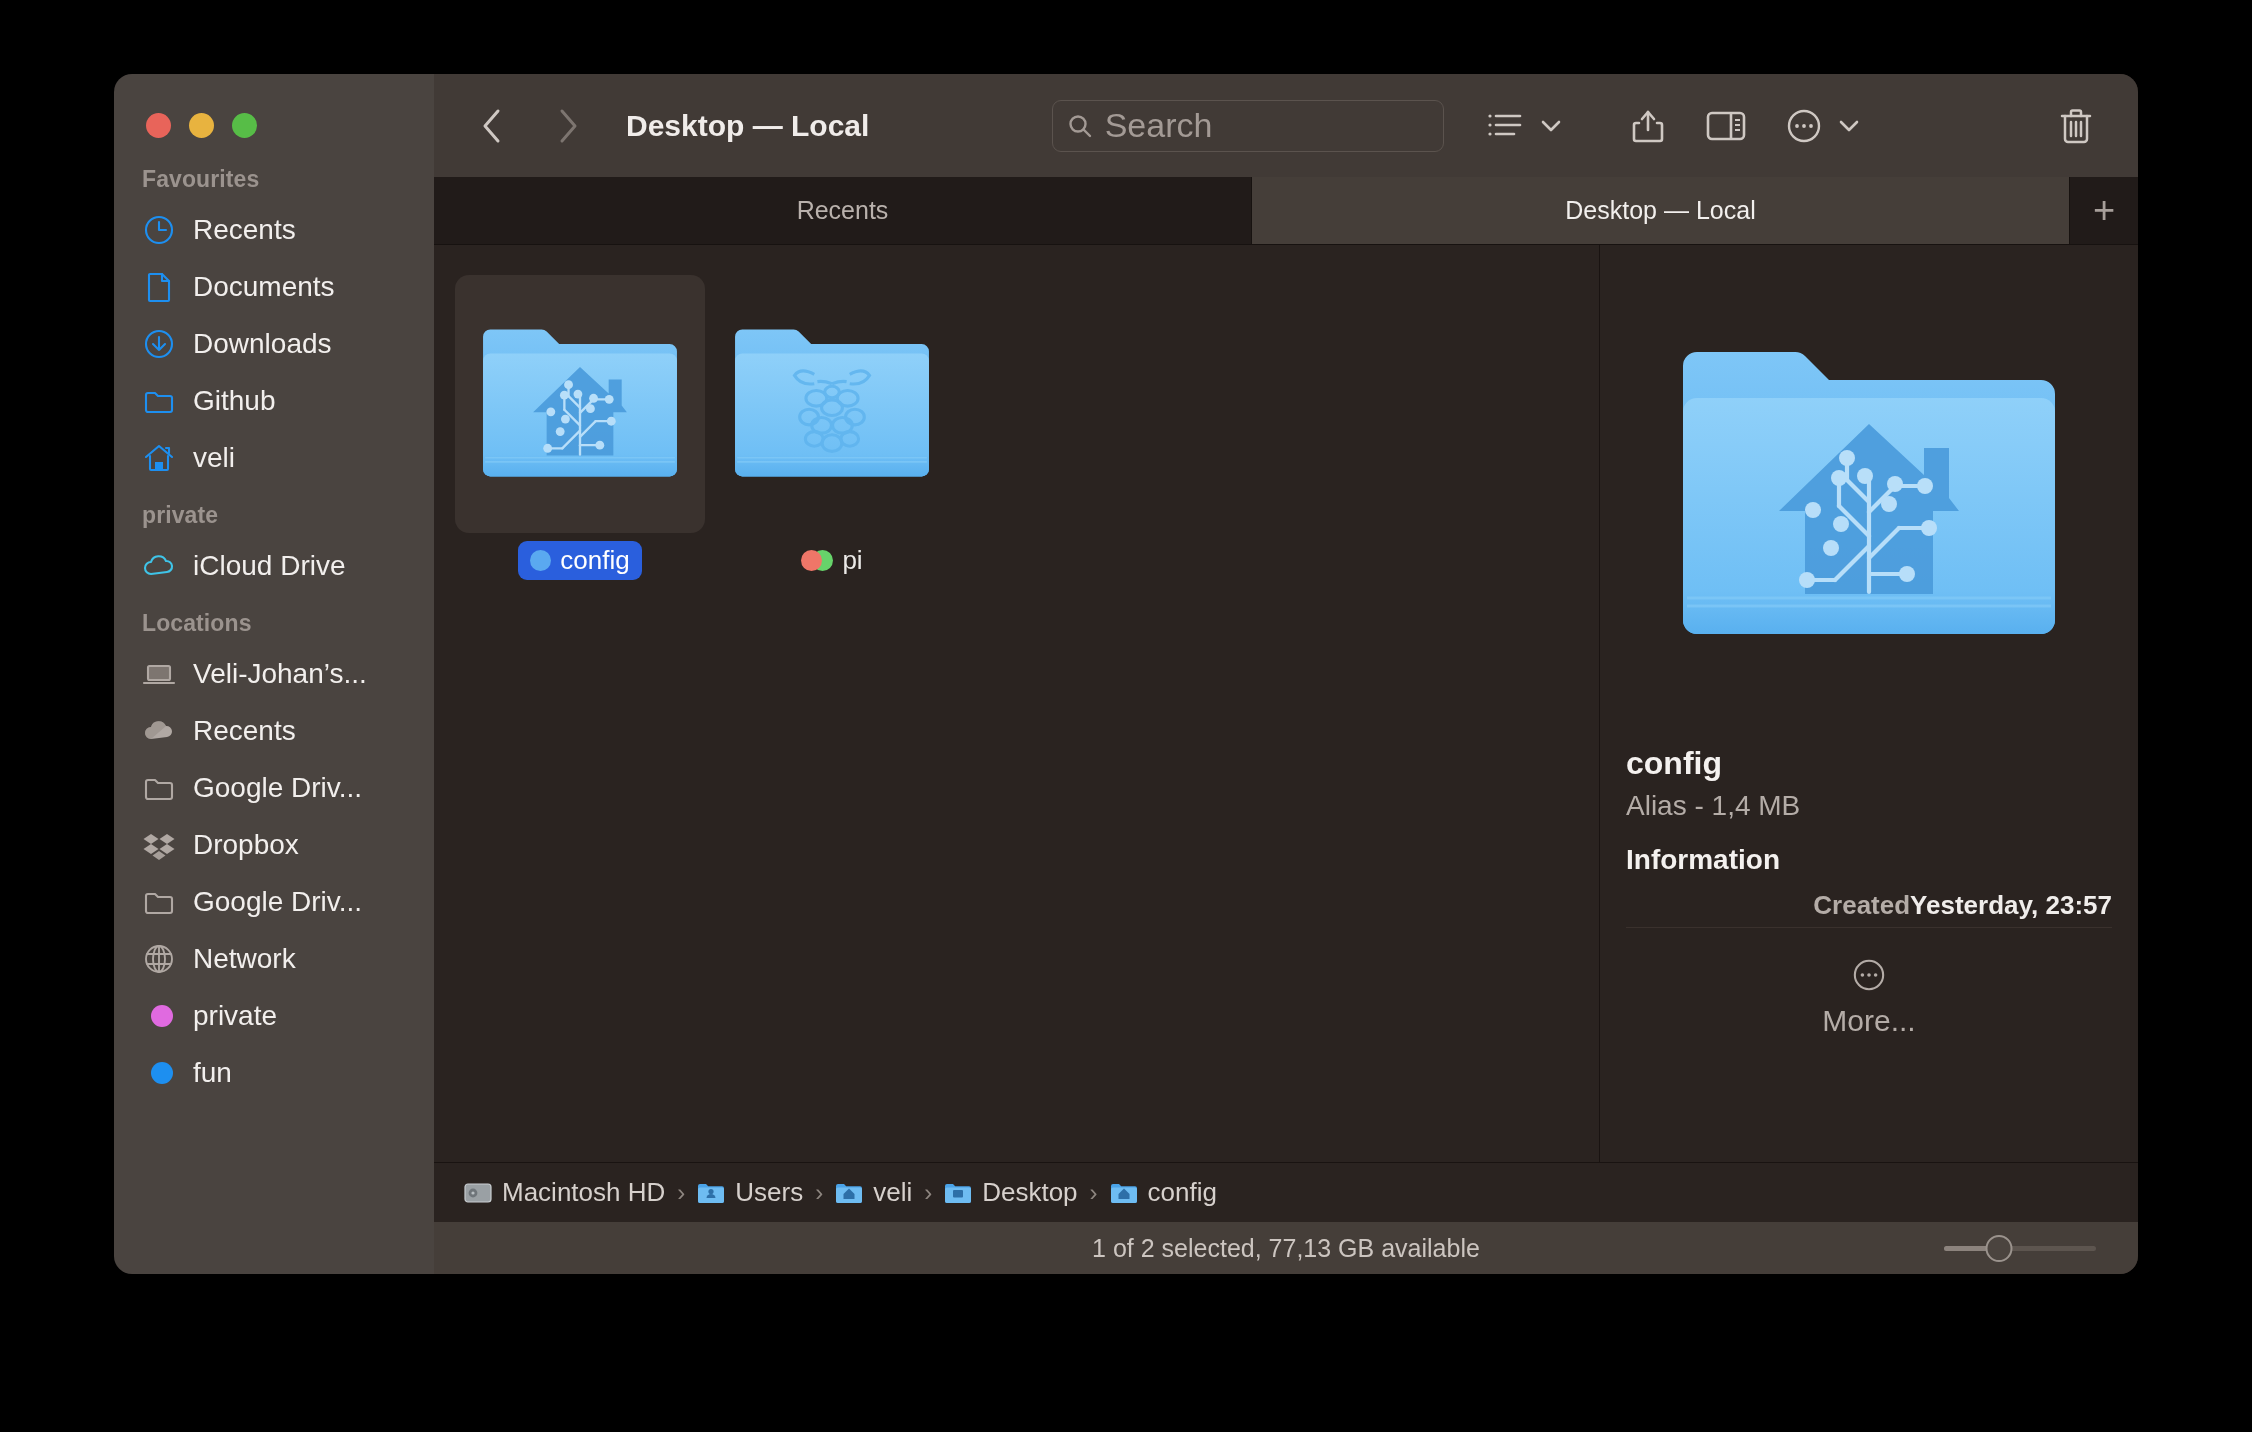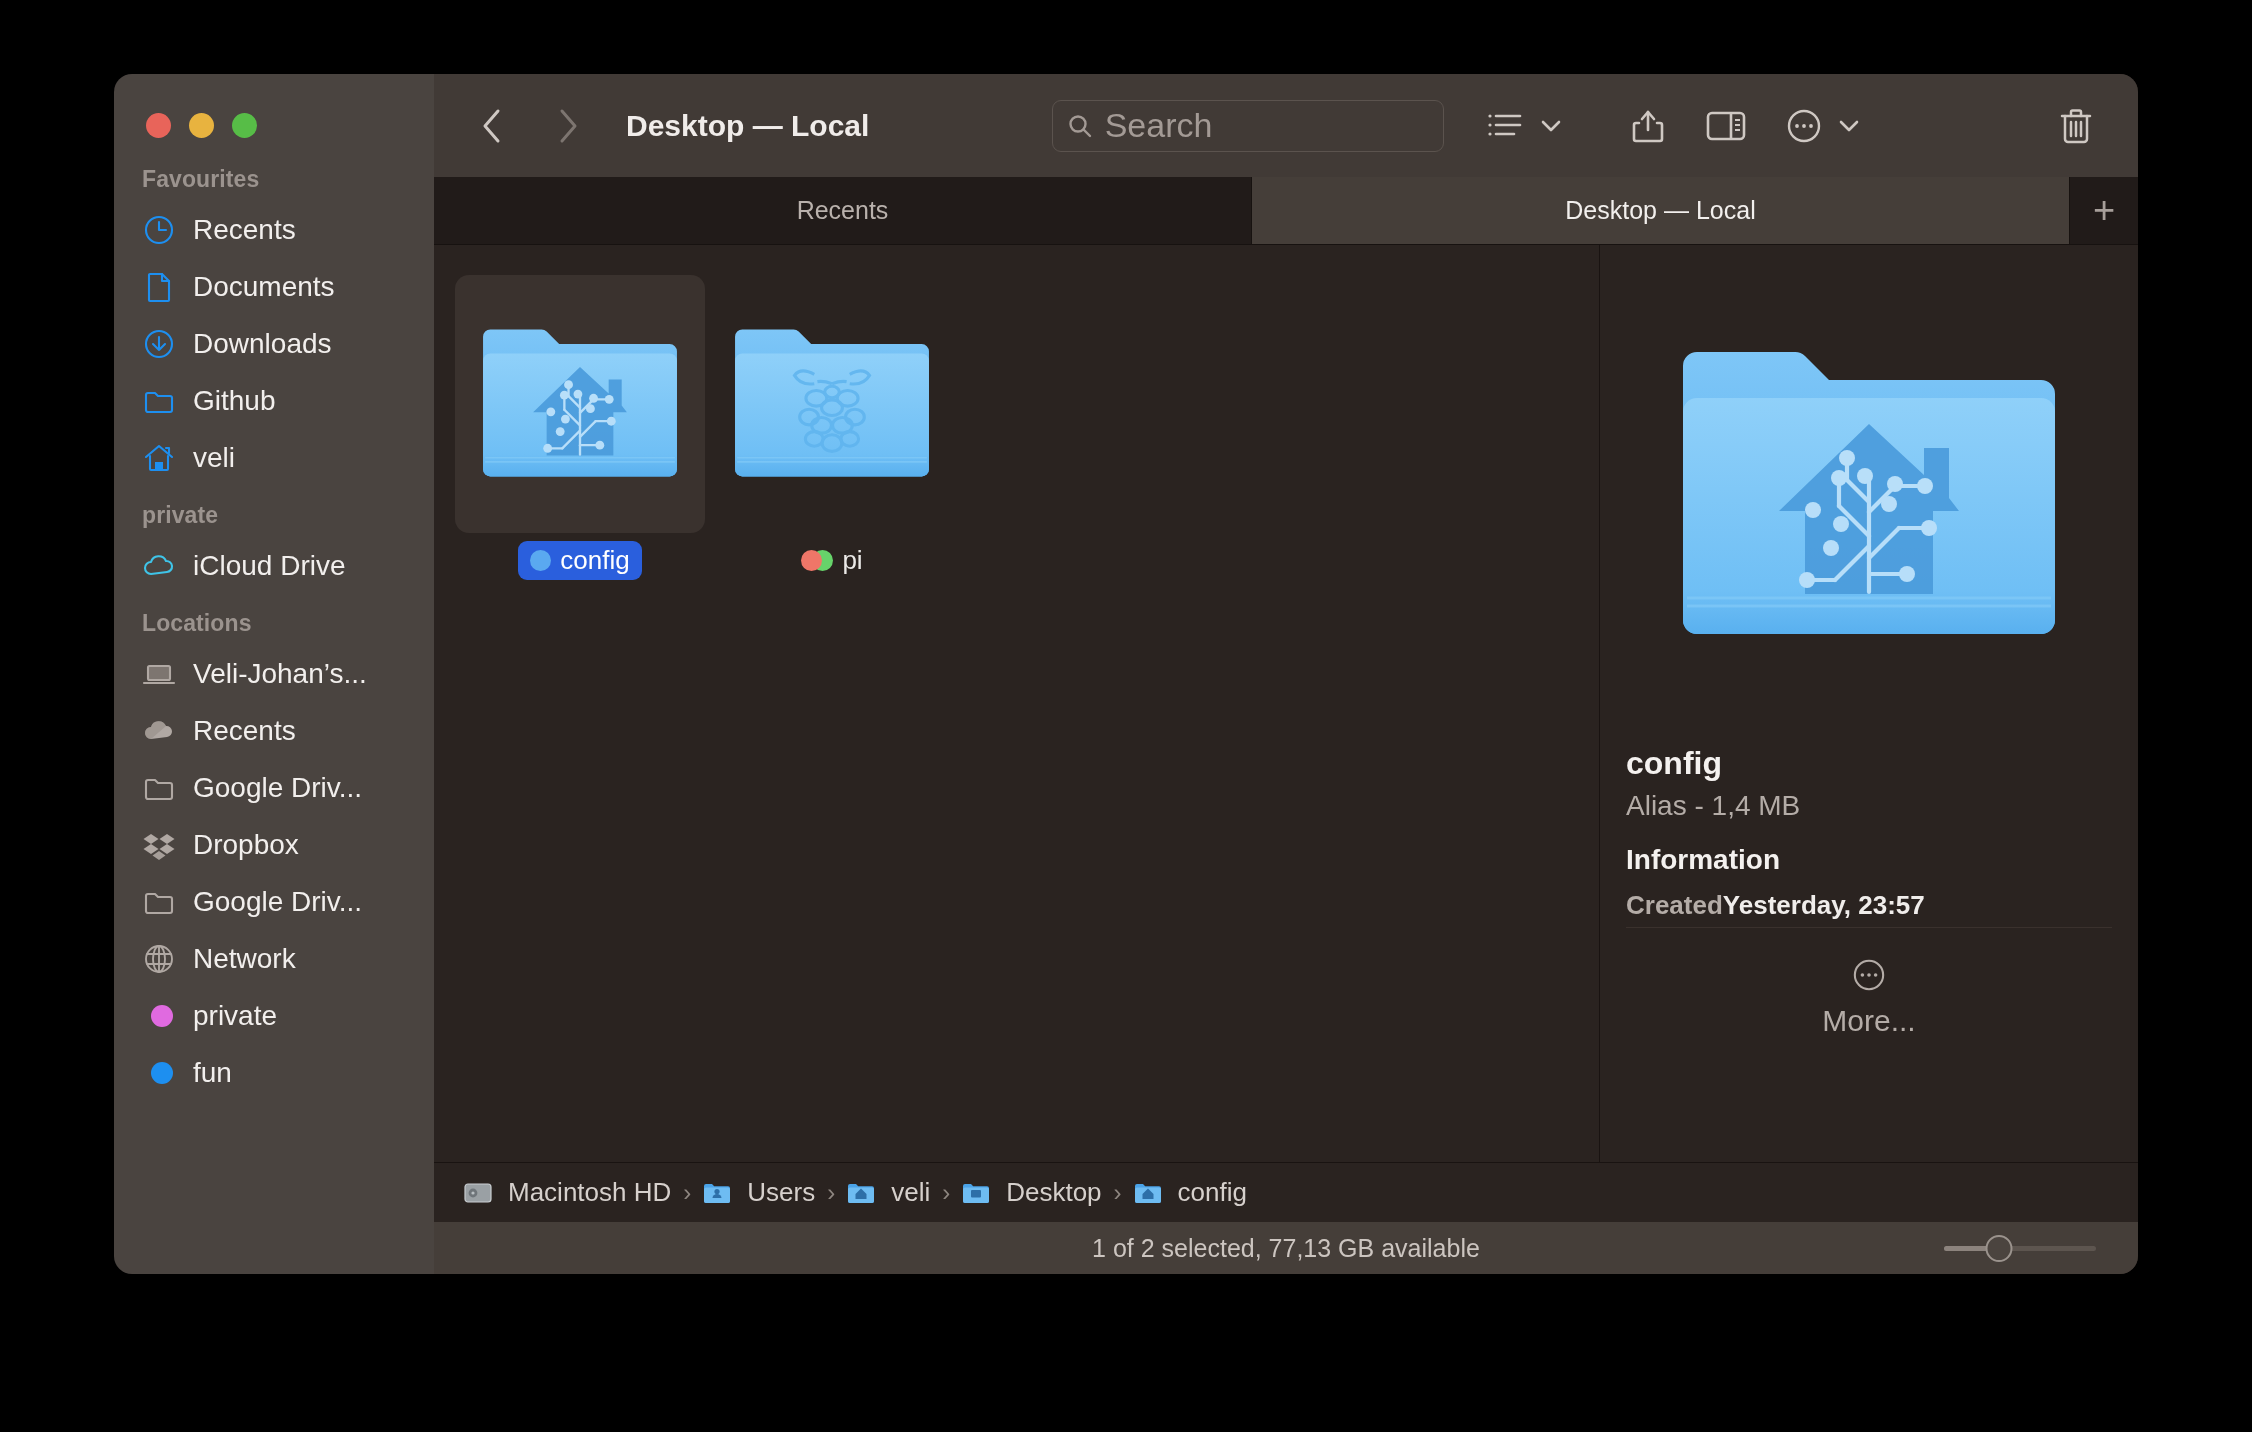--- a/index.html
+++ b/index.html
@@ -174,42 +174,42 @@
   #preview-icon {
     height: 500px;
     display: flex; align-items: center; justify-content: center;
     flex: 0 0 500px;
   }
   #pv-info { padding: 0 26px; }
   #pv-name { color: #f4f1ef; font-size: 32px; font-weight: 700; }
   #pv-sub { color: #b4aca7; font-size: 28px; margin-top: 8px; }
   #pv-section { color: #f4f1ef; font-size: 28px; font-weight: 700; margin-top: 22px; }
   .pv-row {
-    display: flex; justify-content: flex-start; align-items: baseline;
+    display: flex; justify-content: flex-end; align-items: baseline;
     margin-top: 14px;
     border-bottom: 1px solid #3a312d;
     padding-bottom: 6px;
   }
   .pv-k { color: #b4aca7; font-size: 26px; font-weight: 700; }
   .pv-v { color: #f0edeb; font-size: 26px; font-weight: 700; }
   #pv-more {
     margin-top: 30px;
     display: flex; flex-direction: column; align-items: center; gap: 12px;
   }
   #pv-more-label { color: #b4aca7; font-size: 30px; }
 
   
   #pathbar {
     height: 60px; flex: 0 0 60px;
     background: #2a2320;
     border-top: 1px solid #191311;
     display: flex; align-items: center;
     padding-left: 30px; gap: 0px;
   }
-  .crumb { display: flex; align-items: center; gap: 16px; justify-content: center; }
+  .crumb { display: flex; align-items: center; gap: 10px; justify-content: center; }
   .crumb-label { color: #d6d0cc; font-size: 26px; }
   .crumb-sep { color: #8d857f; font-size: 24px; margin: 0 12px; }
 
   
   #statusbar {
     height: 52px; flex: 0 0 52px;
     background: #453e39;
     display: flex; align-items: center; justify-content: center;
     position: relative;
   }

